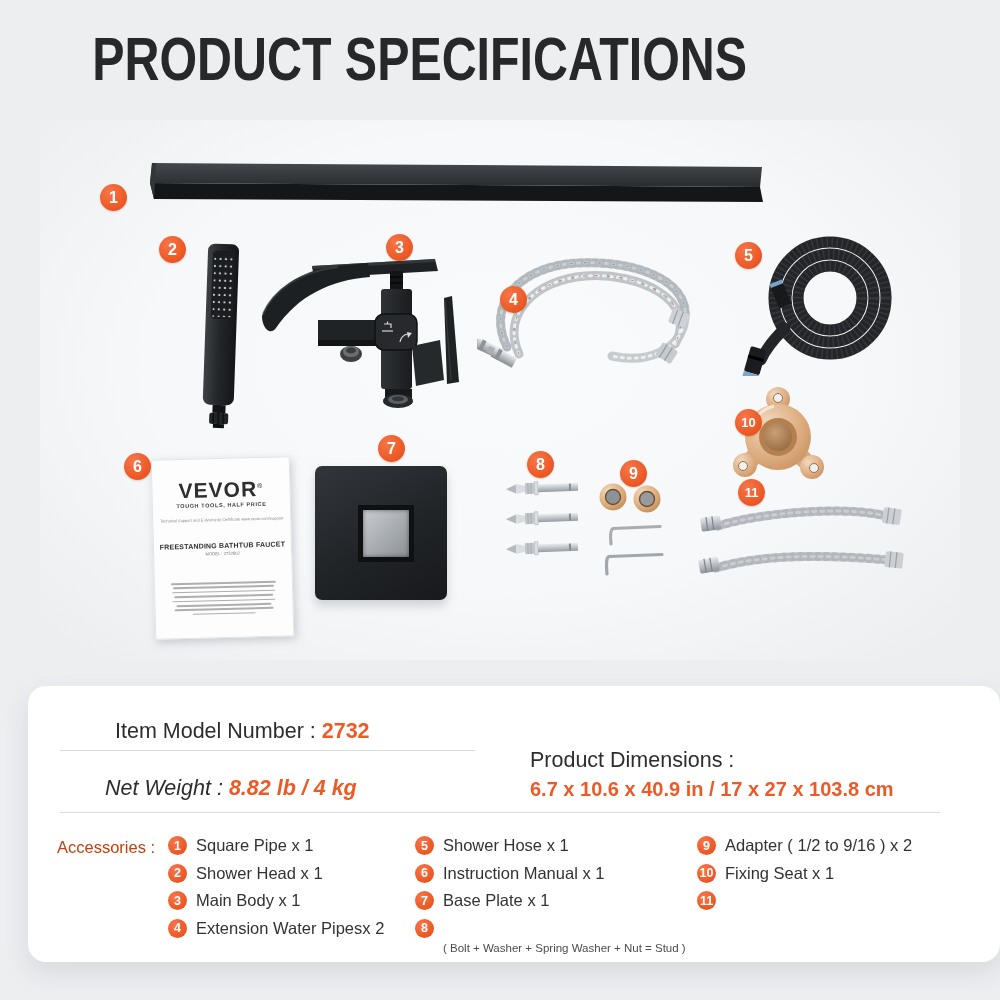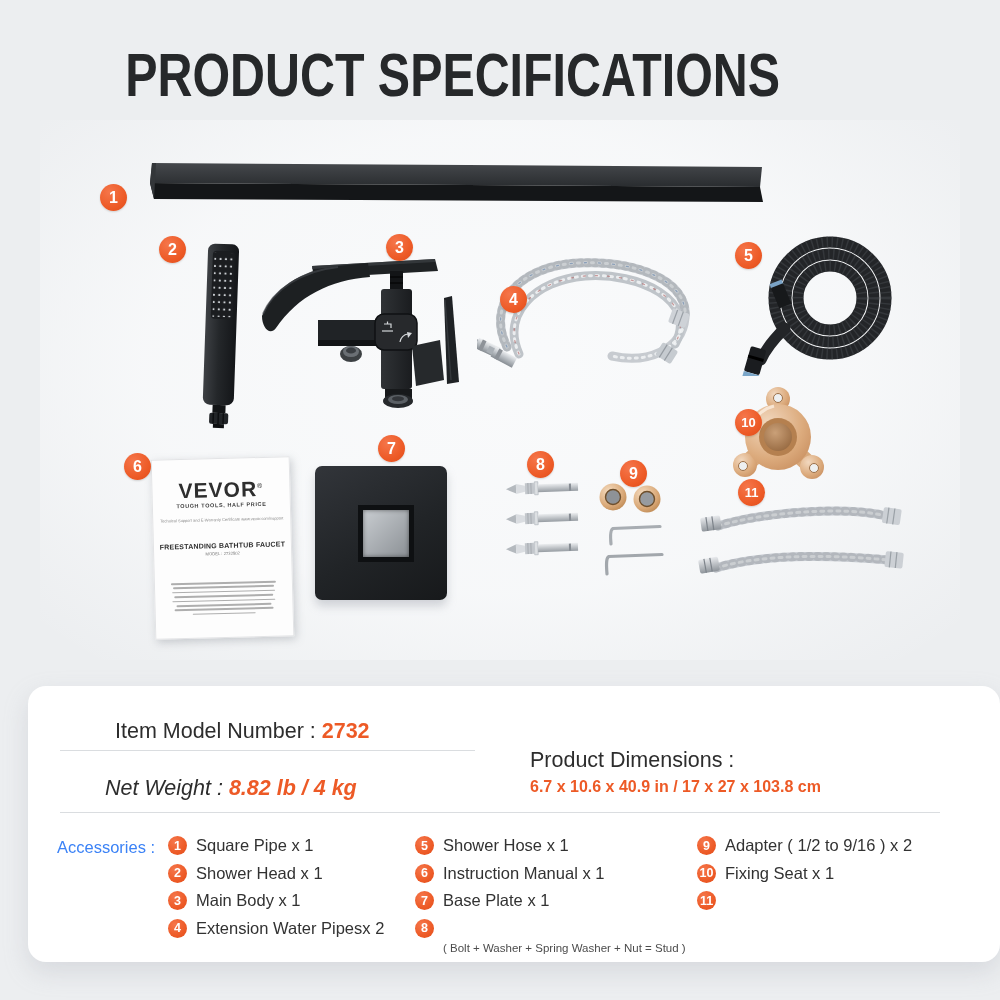--- a/index.html
+++ b/index.html
@@ -4,21 +4,21 @@
 <style>
   html,body{margin:0;padding:0;}
   body{width:1000px;height:1000px;background:#eceef0;font-family:"Liberation Sans",sans-serif;position:relative;overflow:hidden;}
   .page{position:absolute;inset:0;}
 
   
   .photo-backdrop{position:absolute;left:40px;top:120px;width:920px;height:540px;
     background:radial-gradient(ellipse at 50% 45%, rgba(250,251,252,.95) 0%, rgba(250,251,252,.75) 55%, rgba(250,251,252,0) 95%);}
 
   
-  .title-wrap{position:absolute;left:0;top:42px;width:872px;text-align:right;white-space:nowrap;}
+  .title-wrap{position:absolute;left:0;top:26px;width:872px;text-align:left;white-space:nowrap;}
   .title{display:inline-block;font-size:62px;font-weight:700;color:#26282a;letter-spacing:0px;
     transform:scaleX(.78);transform-origin:center;line-height:1.05;}
 
   
   .badge{position:absolute;width:27px;height:27px;border-radius:50%;
     background:radial-gradient(circle at 35% 30%, #f5764b, #ed5a26 62%, #de4c1b);
     color:#fff;font-weight:700;font-size:16px;display:flex;align-items:center;justify-content:center;
     box-shadow:0 1px 2px rgba(0,0,0,.15);}
   .badge.two{font-size:13px;}
   .badge.sm{position:static;width:19px;height:19px;font-size:12.5px;flex:0 0 19px;box-shadow:none;}
@@ -64,26 +64,26 @@
   .ch-pipes{left:698px;top:496px;}
 
   
   .card{position:absolute;left:28px;top:686px;width:944px;height:276px;background:#ffffff;border-radius:18px;
     box-shadow:0 10px 25px rgba(160,165,175,.28);padding-left:28px;}
   .spec-text{position:absolute;font-size:21.5px;color:#2d2d2d;white-space:nowrap;}
   .spec-text .val{color:#ed5a26;font-weight:700;}
   .row-model{left:87px;top:33px;}
   .row-weight{left:77px;top:90px;font-style:italic;}
   .dims-label{left:502px;top:62px;}
-  .dims-value{left:502px;top:92px;font-size:16px;color:#ed5a26;font-weight:700;}
+  .dims-value{left:502px;top:92px;font-size:20px;color:#ed5a26;font-weight:700;}
   .divider{position:absolute;height:1px;background:#dadde0;}
   .div1{left:32px;top:64px;width:415px;}
   .div2{left:32px;top:126px;width:880px;}
 
-  .acc-label{position:absolute;left:29px;top:152px;font-size:16.5px;color:#3b82f6;}
+  .acc-label{position:absolute;left:29px;top:152px;font-size:16.5px;color:#c2410c;}
   .acc-col{position:absolute;top:150px;}
   .acc-col.c1{left:140px;}
   .acc-col.c2{left:387px;}
   .acc-col.c3{left:669px;}
   .acc-row{display:flex;align-items:center;gap:9px;height:19px;margin-bottom:8.5px;}
   .acc-text{font-size:16.5px;color:#323232;white-space:nowrap;}
   .acc-note{font-size:11.5px;color:#4c4c4c;margin:-4px 0 0 28px;white-space:nowrap;}
 </style>
 </head>
 <body>

